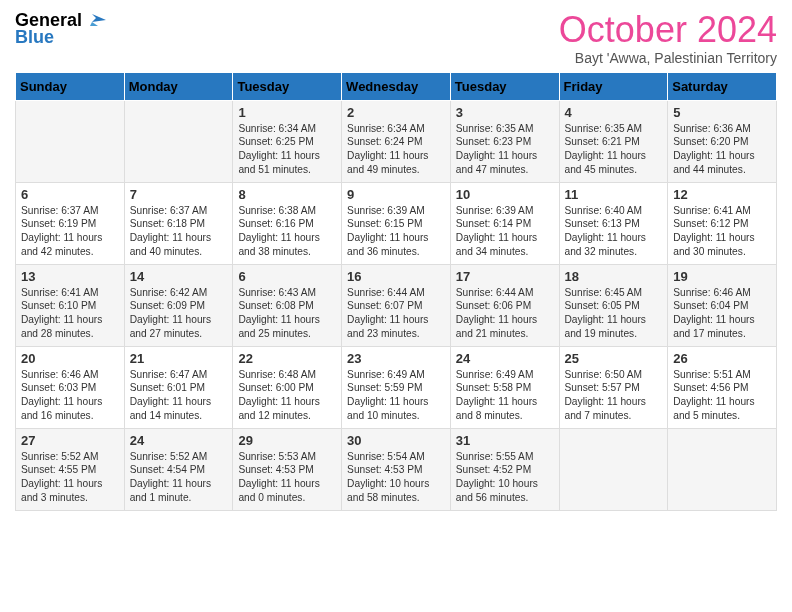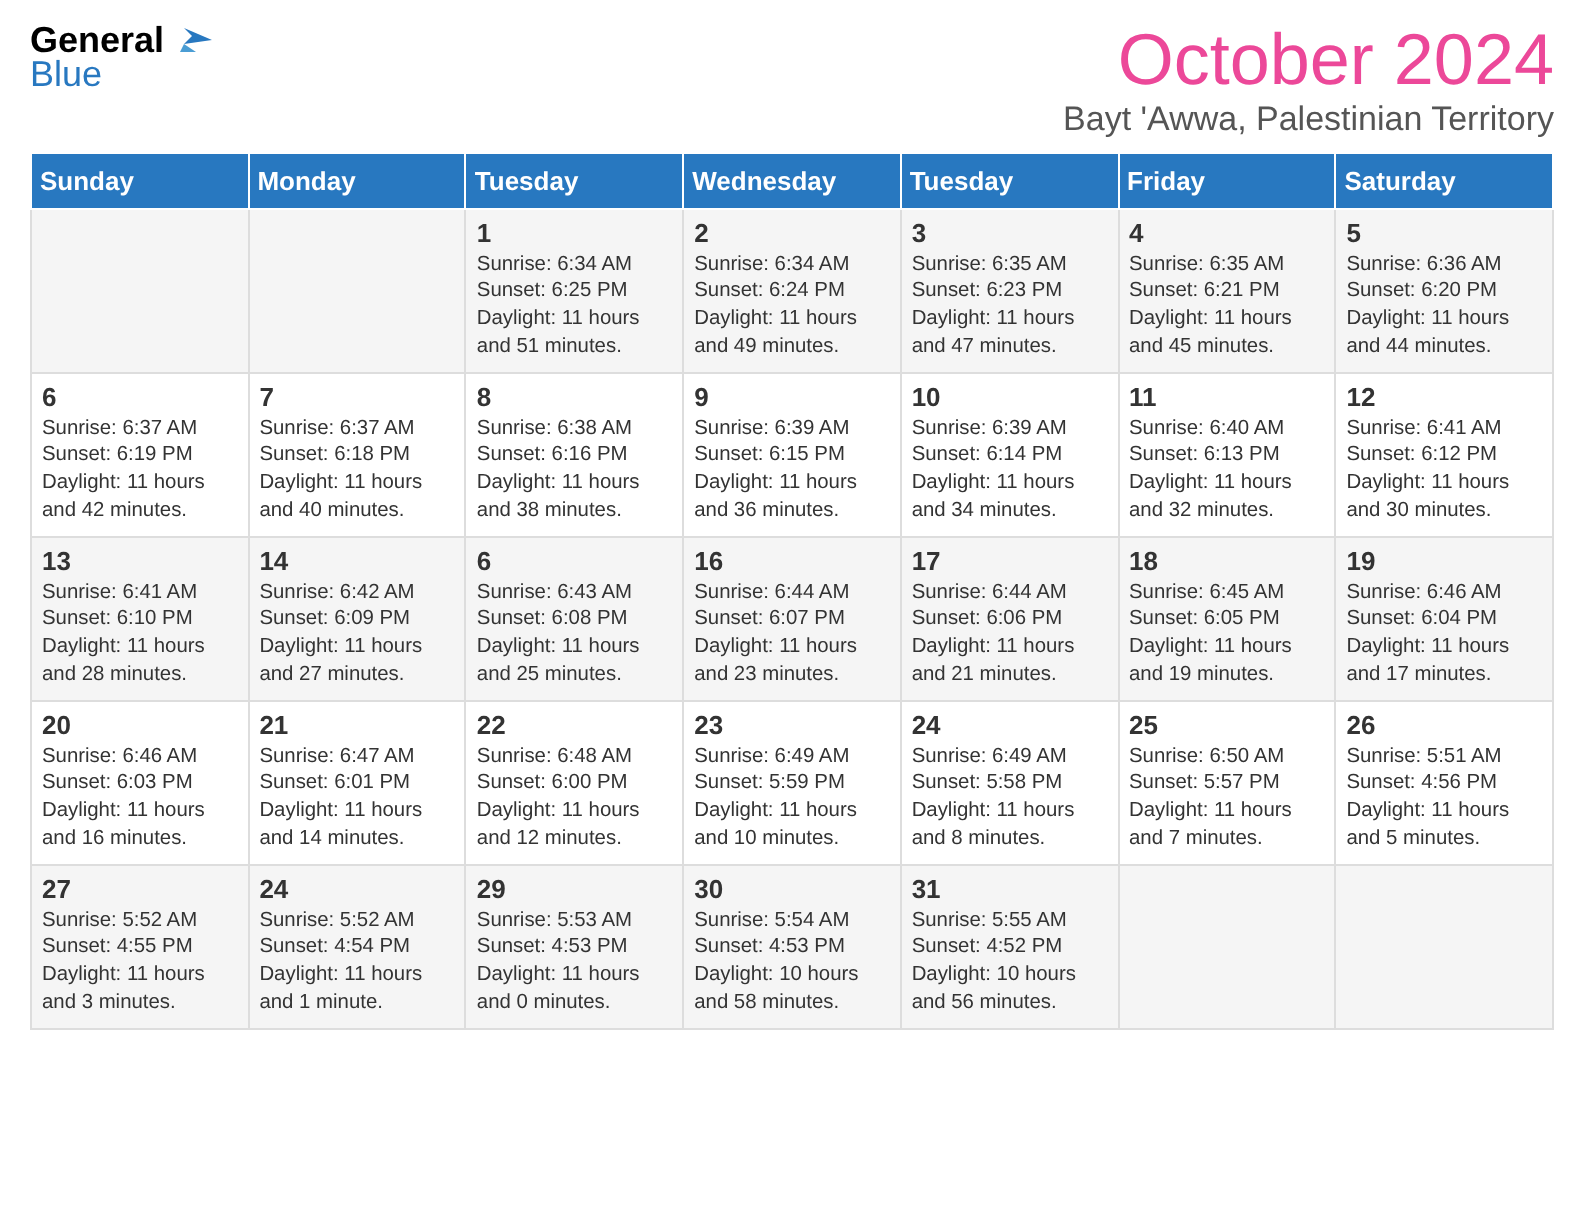--- a/index.html
+++ b/index.html
@@ -19,31 +19,31 @@
     .title-block {
       text-align: right;
     }
     .month-title {
       font-size: 36px;
       font-weight: normal;
       color: #ec4899;
       line-height: 1.1;
     }
     .subtitle {
-      font-size: 17px;
+      font-size: 14px;
       color: #555;
     }
     table {
       width: 100%;
       border-collapse: collapse;
       table-layout: fixed;
     }
     thead tr th {
       background: #2878c0;
-      color: #ffffff;
+      color: #000000;
       font-size: 13px;
       font-weight: bold;
       padding: 6px 4px;
       text-align: left;
       border: 1px solid #fff;
     }
     tbody tr td {
       border: 1px solid #ddd;
       vertical-align: top;
       padding: 4px 5px;
@@ -87,21 +87,21 @@
 <div class="header">
   <div class="logo-wrapper">
     <div class="logo-text-group">
       <div class="logo-line1">
         <span style="font-size:18px;font-weight:bold;color:#000000;">General</span>
         <svg width="22" height="18" viewBox="0 0 22 18" style="margin-left:2px;">
           <polygon points="8,2 22,8 8,10 12,6" fill="#2878c0"></polygon>
           <polygon points="8,10 14,14 6,14" fill="#4a9dd4"></polygon>
         </svg>
       </div>
-      <span style="font-size:18px;font-weight:normal;color:#2878c0;margin-top:-4px;">Blue</span>
+      <span style="font-size:18px;font-weight:bold;color:#2878c0;margin-top:-4px;">Blue</span>
     </div>
   </div>
   <div class="title-block">
     <div class="month-title">October 2024</div>
     <div class="subtitle">Bayt 'Awwa, Palestinian Territory</div>
   </div>
 </div>
 
 <table>
   <thead>

